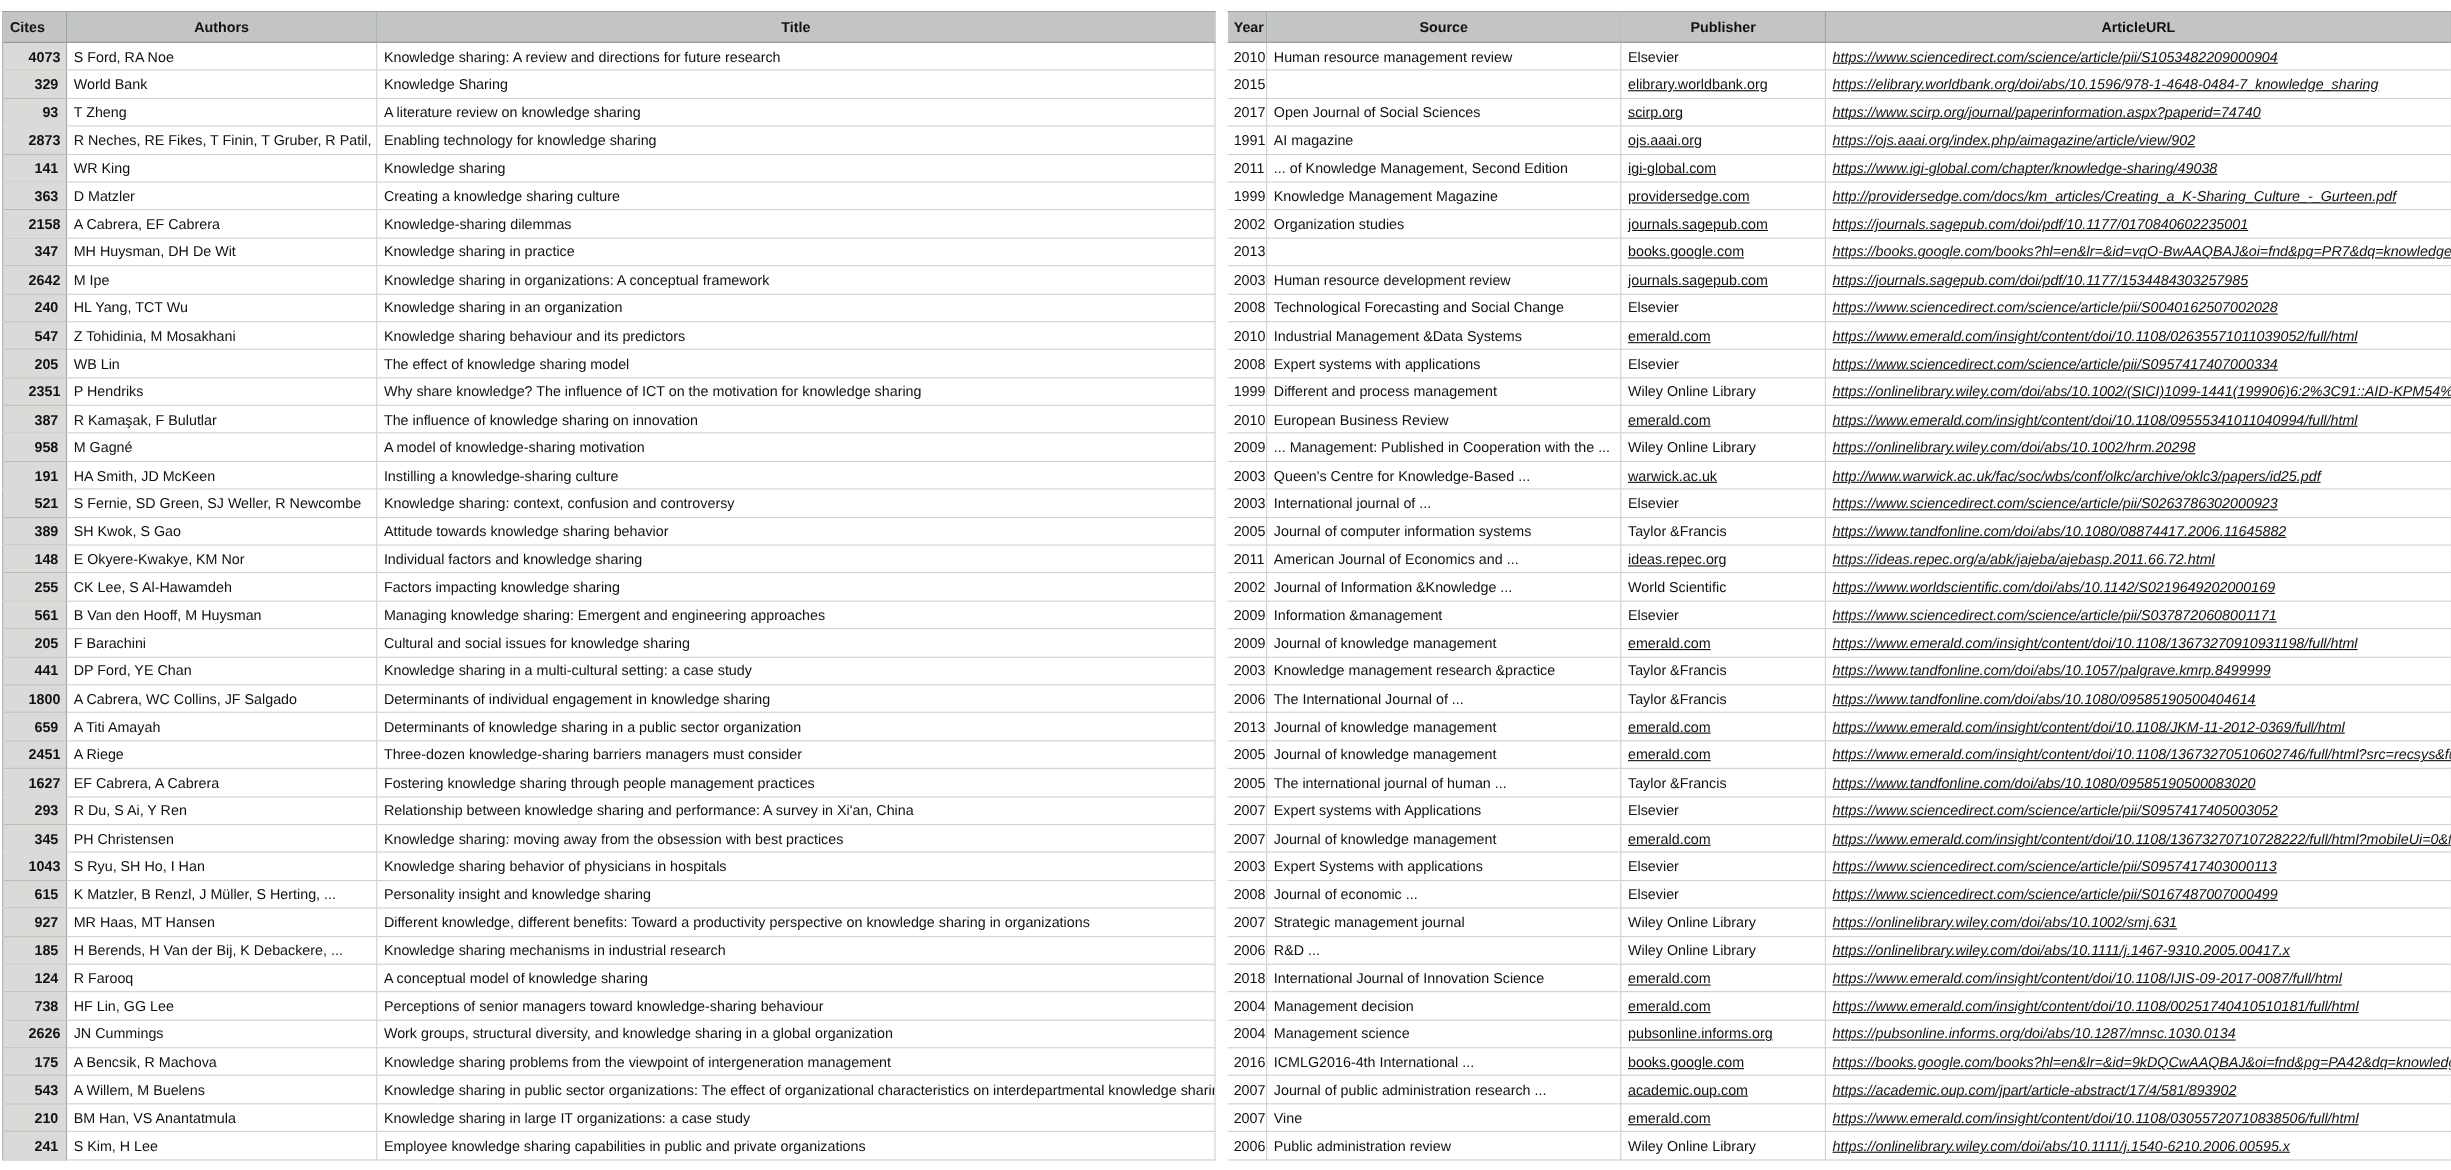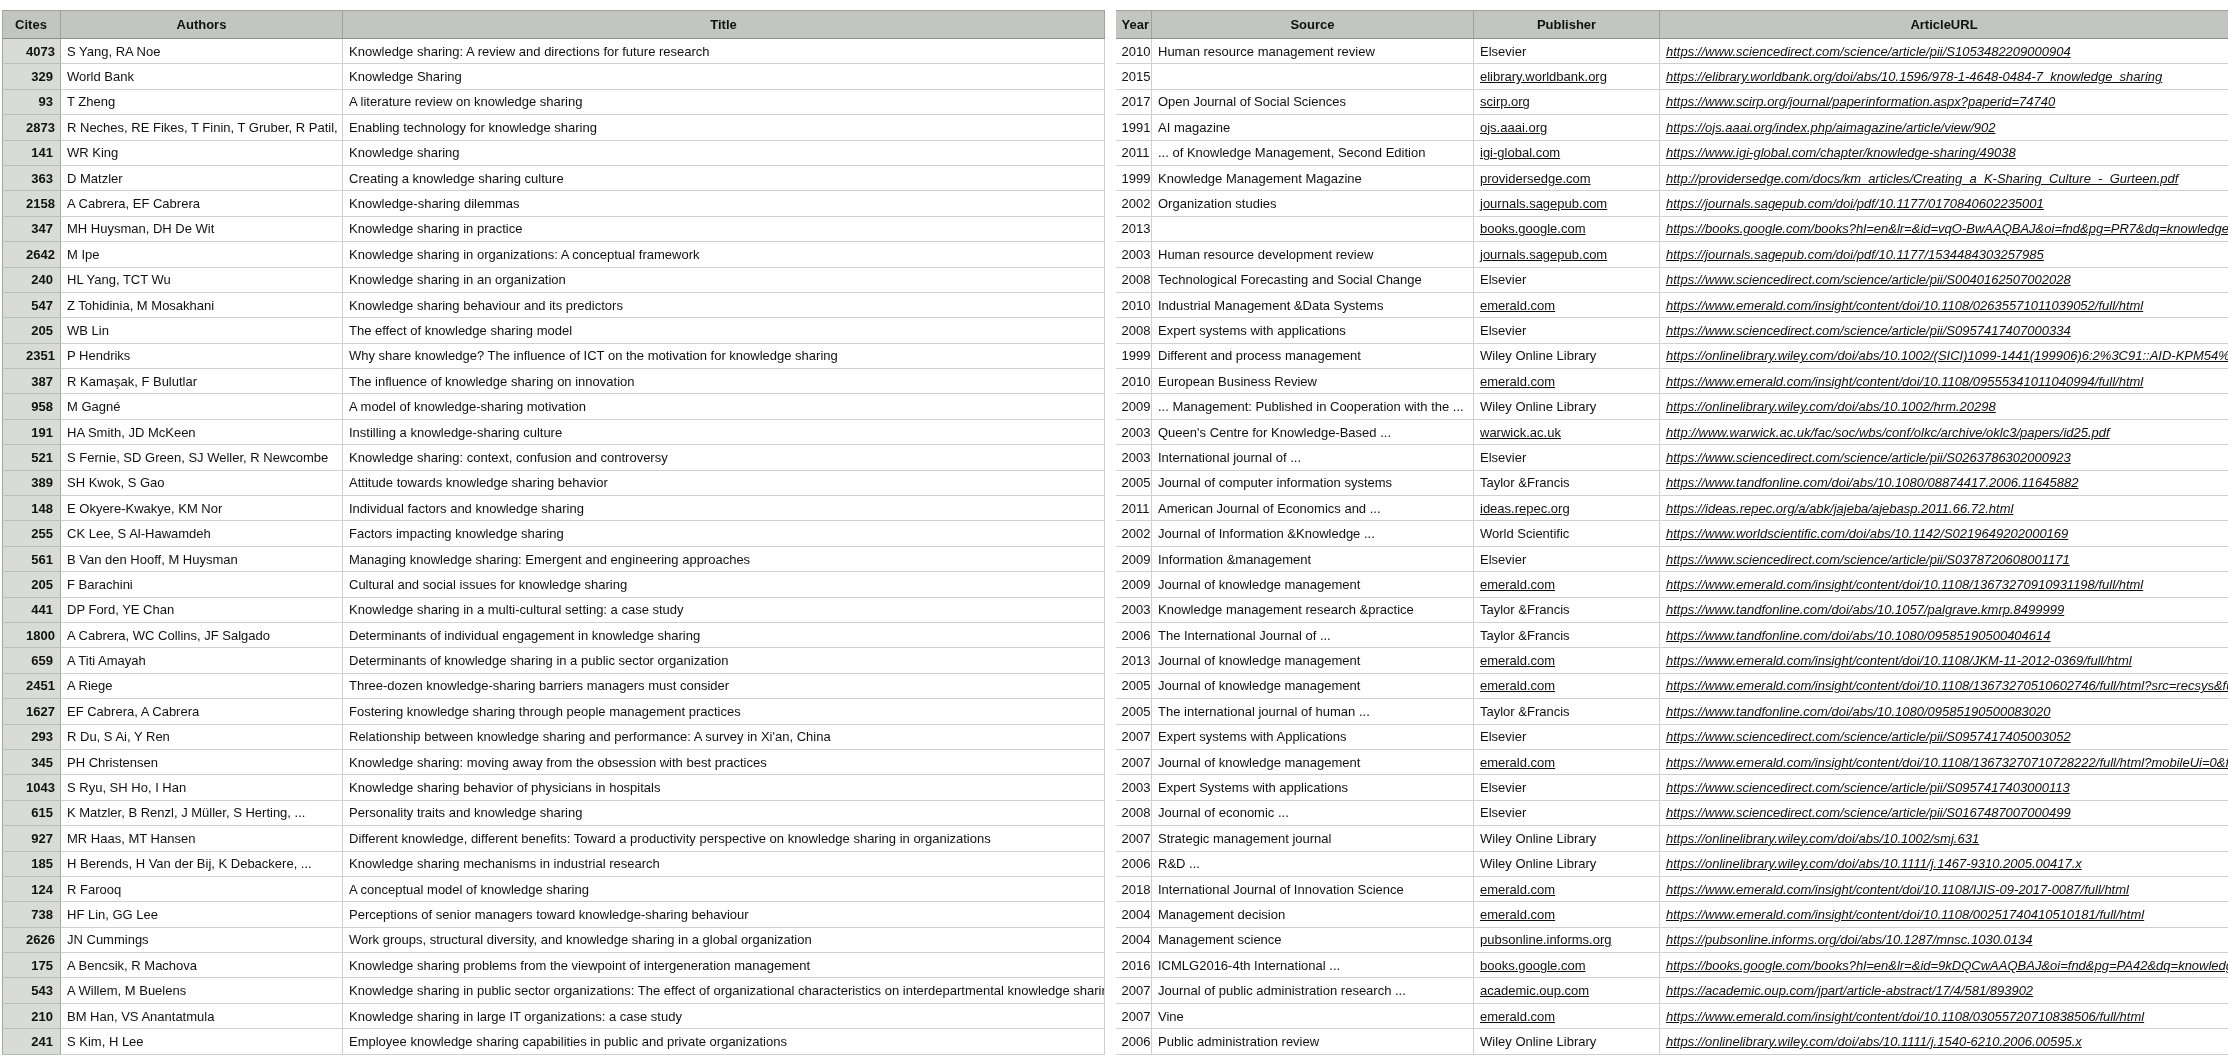--- a/index.html
+++ b/index.html
@@ -10,21 +10,21 @@
   .sheet { position:absolute; top:10px; left:2px; width:2226px; }
   table { border-collapse:collapse; table-layout:fixed; width:2226px; border-left:1px solid #a4a7a3; }
   th, td {
     font-size:13px; color:#111; padding:0 6px; white-space:nowrap; overflow:hidden;
     height:25.4px; vertical-align:middle; box-sizing:border-box;
   }
   thead th {
     background:#c2c5c1; font-weight:bold; text-align:center; height:28px;
     border-top:1px solid #9fa39f; border-right:1px solid #9fa39f; border-bottom:1px solid #8f938f;
   }
-  thead th.c-cites { text-align:center; padding-right:7px; }
+  thead th.c-cites { text-align:left; padding-right:7px; }
   thead th.gap, tbody td.gap { background:#ffffff; border:none; padding:0; }
   tbody td { border-right:1px solid #cfd1ce; border-bottom:1px solid #cfd1ce; background:#fff; }
   td.cites {
     background:#d9dbd8; font-weight:bold; text-align:right; padding-right:7px;
     border-right:1px solid #a4a7a3; border-bottom:1px solid #bcbeba;padding-left:23px;
   }
   td.year { text-align:center; padding-right:6px; }
   td.url .link { text-decoration:underline;font-style:italic; }
   td.publisher.is-link { text-decoration:underline; }
 </style>
@@ -51,21 +51,21 @@
         <th class="gap"></th>
         <th class="c-year">Year</th>
         <th class="c-source">Source</th>
         <th class="c-publisher">Publisher</th>
         <th class="c-url">ArticleURL</th>
       </tr>
     </thead>
     <tbody id="rows">
   <tr>
     <td class="cites">4073</td>
-    <td class="authors">S Yang, RA Noe</td>
+    <td class="authors">S Ford, RA Noe</td>
     <td class="title">Knowledge sharing: A review and directions for future research</td>
     <td class="gap"></td>
     <td class="year">2010</td>
     <td class="source">Human resource management review</td>
     <td class="publisher">Elsevier</td>
     <td class="url"><span class="link">https://www.sciencedirect.com/science/article/pii/S1053482209000904</span></td>
   </tr>
 
 
   <tr>
@@ -383,21 +383,21 @@
     <td class="gap"></td>
     <td class="year">2003</td>
     <td class="source">Expert Systems with applications</td>
     <td class="publisher">Elsevier</td>
     <td class="url"><span class="link">https://www.sciencedirect.com/science/article/pii/S0957417403000113</span></td>
   </tr>
 
   <tr>
     <td class="cites">615</td>
     <td class="authors">K Matzler, B Renzl, J Müller, S Herting, ...</td>
-    <td class="title">Personality traits and knowledge sharing</td>
+    <td class="title">Personality insight and knowledge sharing</td>
     <td class="gap"></td>
     <td class="year">2008</td>
     <td class="source">Journal of economic ...</td>
     <td class="publisher">Elsevier</td>
     <td class="url"><span class="link">https://www.sciencedirect.com/science/article/pii/S0167487007000499</span></td>
   </tr>
 
   <tr>
     <td class="cites">927</td>
     <td class="authors">MR Haas, MT Hansen</td>

